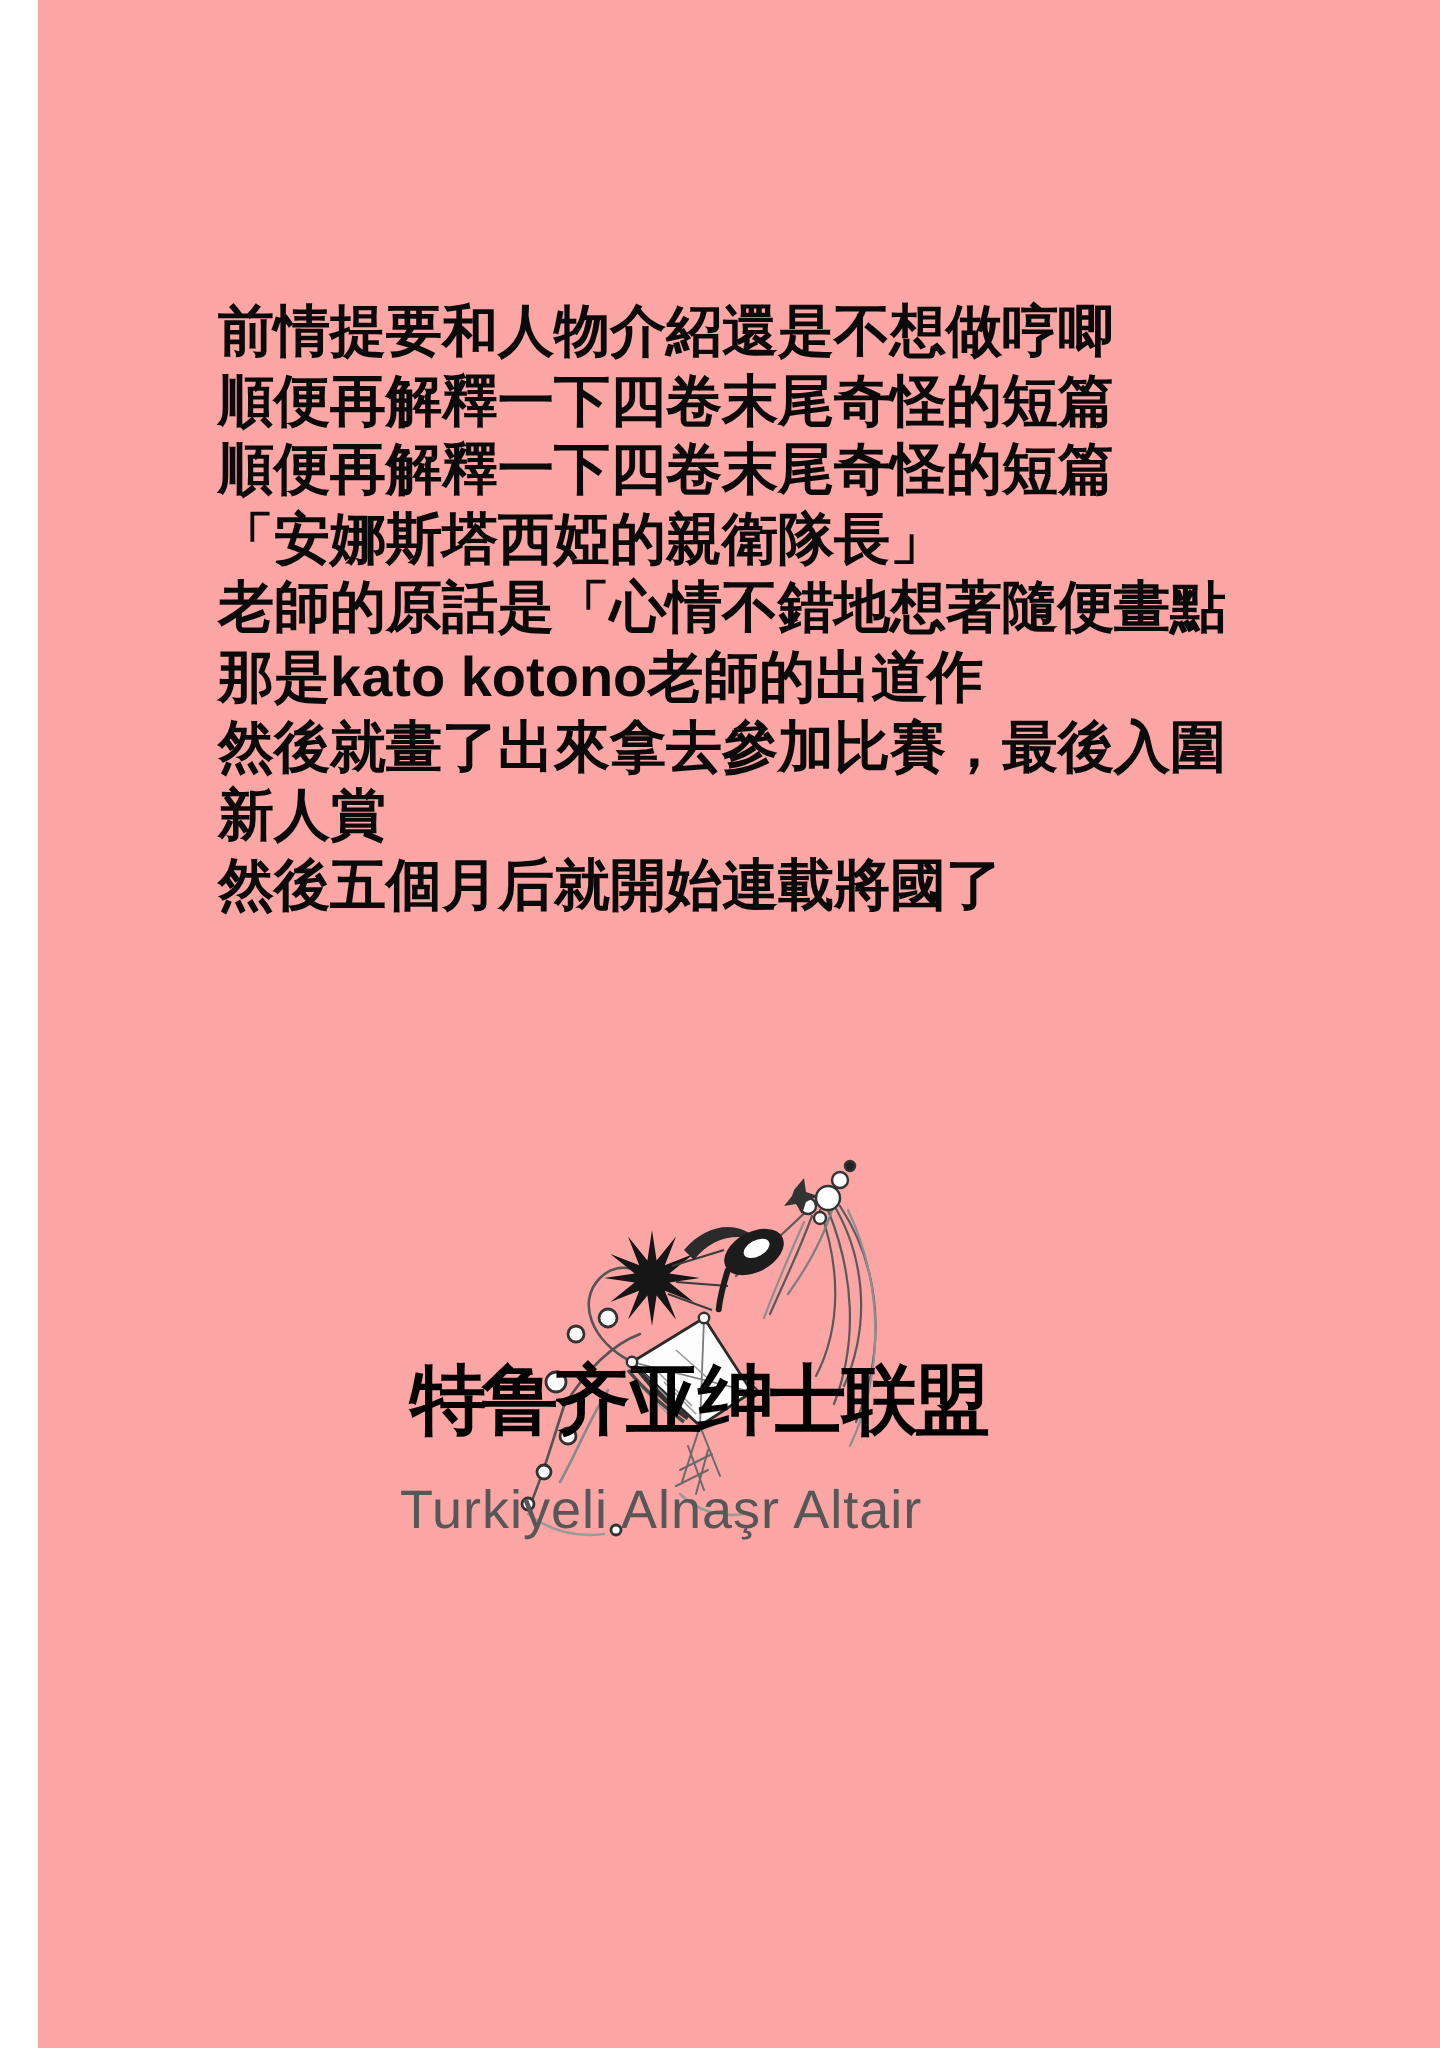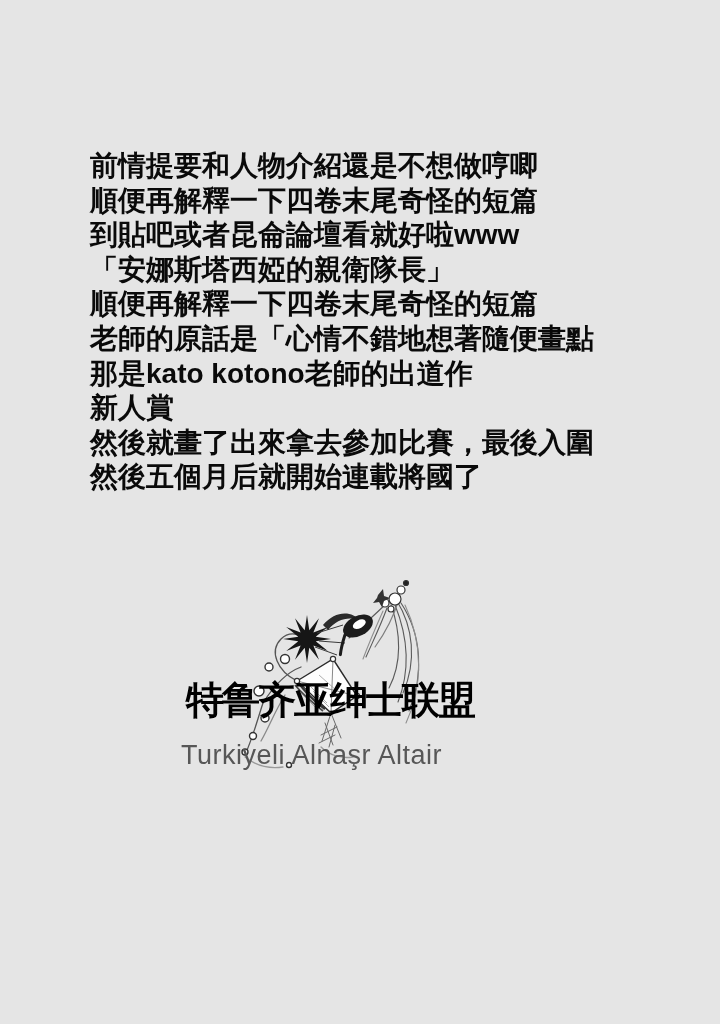--- a/index.html
+++ b/index.html
@@ -4,21 +4,21 @@
 <style>
   html, body { margin: 0; padding: 0; }
   body {
     width: 720px; height: 1024px;
     background: #ffffff;
     position: relative;
     overflow: hidden;
     font-family: "Liberation Sans", "DejaVu Sans", sans-serif;
     color: #000;
   }
-  .page { position: absolute; inset: 0; background: #e5e5e5; }
+  .page { position: absolute; inset: 0; background: #fca5a5; margin-left: 19px; }
 
   .note {
     position: absolute;
     left: 90px; top: 149px;
     width: 575px;
     font-size: 28px;
     line-height: 34.6px;
     font-weight: 600;
     letter-spacing: 0px;
     color: #0a0a0a;
@@ -50,27 +50,26 @@
   }
 </style>
 </head>
 <body>
 
 <div class="page">
 
   <div class="note">
     <div class="line">前情提要和人物介紹還是不想做哼唧</div>
     <div class="line">順便再解釋一下四卷末尾奇怪的短篇</div>
-    <div class="line">到貼吧或者昆侖論壇看就好啦www</div>
+    <div class="line">順便再解釋一下四卷末尾奇怪的短篇</div>
     <div class="line">「安娜斯塔西婭的親衛隊長」</div>
-    <div class="line">順便再解釋一下四卷末尾奇怪的短篇</div>
     <div class="line">老師的原話是「心情不錯地想著隨便畫點</div>
     <div class="line">那是kato kotono老師的出道作</div>
+    <div class="line">然後就畫了出來拿去參加比賽，最後入圍</div>
     <div class="line">新人賞</div>
-    <div class="line">然後就畫了出來拿去參加比賽，最後入圍</div>
     <div class="line">然後五個月后就開始連載將國了</div>
   </div>
 
   <svg class="emblem" width="260" height="210" viewBox="0 0 260 210" aria-hidden="true">
 
     <g fill="none" stroke="#5a5a5a" stroke-width="1.1" stroke-linecap="round">
       <path d="M168,22 C150,40 136,52 124,63"></path>
       <path d="M172,26 C188,52 192,86 178,118"></path>
       <path d="M176,28 C197,60 199,100 184,136"></path>
       <path d="M166,30 C176,58 177,88 164,113"></path>

